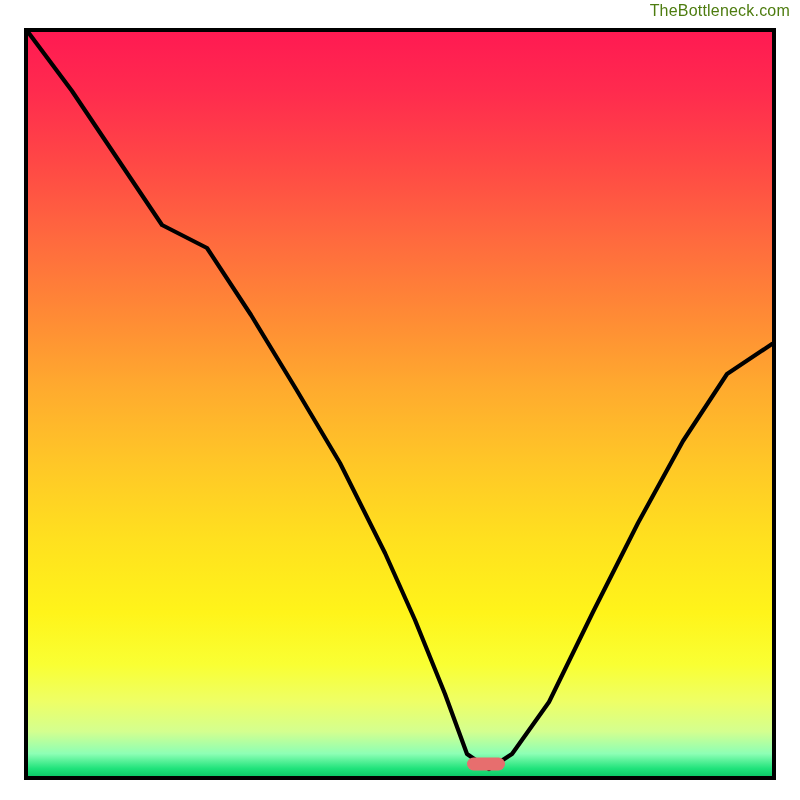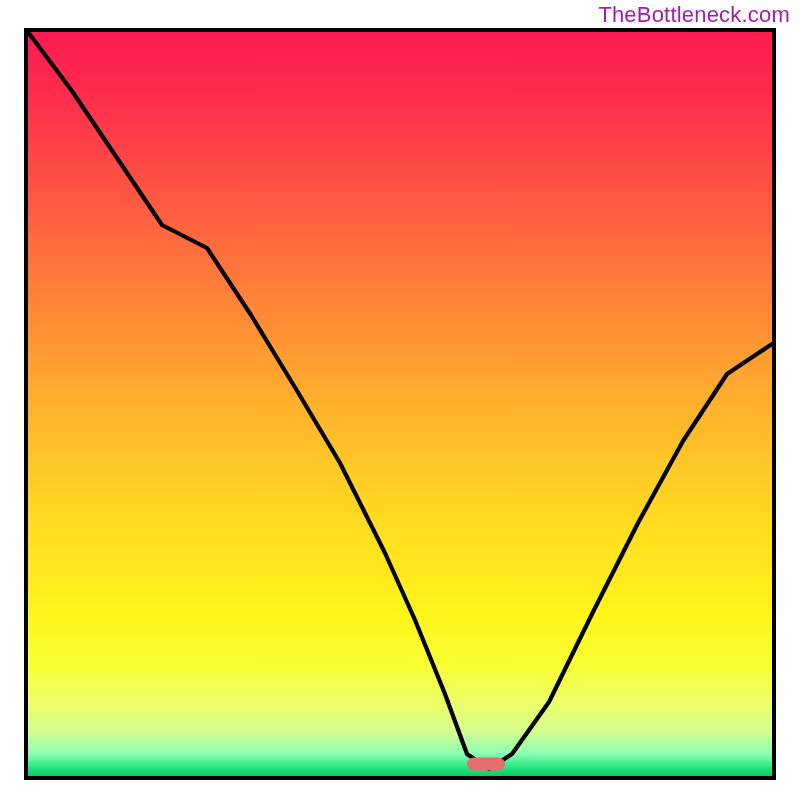--- a/index.html
+++ b/index.html
@@ -13,23 +13,23 @@
   }
   .container {
     position: relative;
     width: 800px;
     height: 800px;
   }
   .watermark {
     position: absolute;
     top: 2px;
     right: 10px;
-    font-size: 22px;
+    font-size: 16px;
     font-weight: 500;
-    color: #a21caf;
+    color: #4d7c0f;
     letter-spacing: 0.2px;
     z-index: 50;
   }
   .plot-frame {
     position: absolute;
     left: 24px;
     top: 28px;
     width: 752px;
     height: 752px;
     border: 4px solid #000000;

